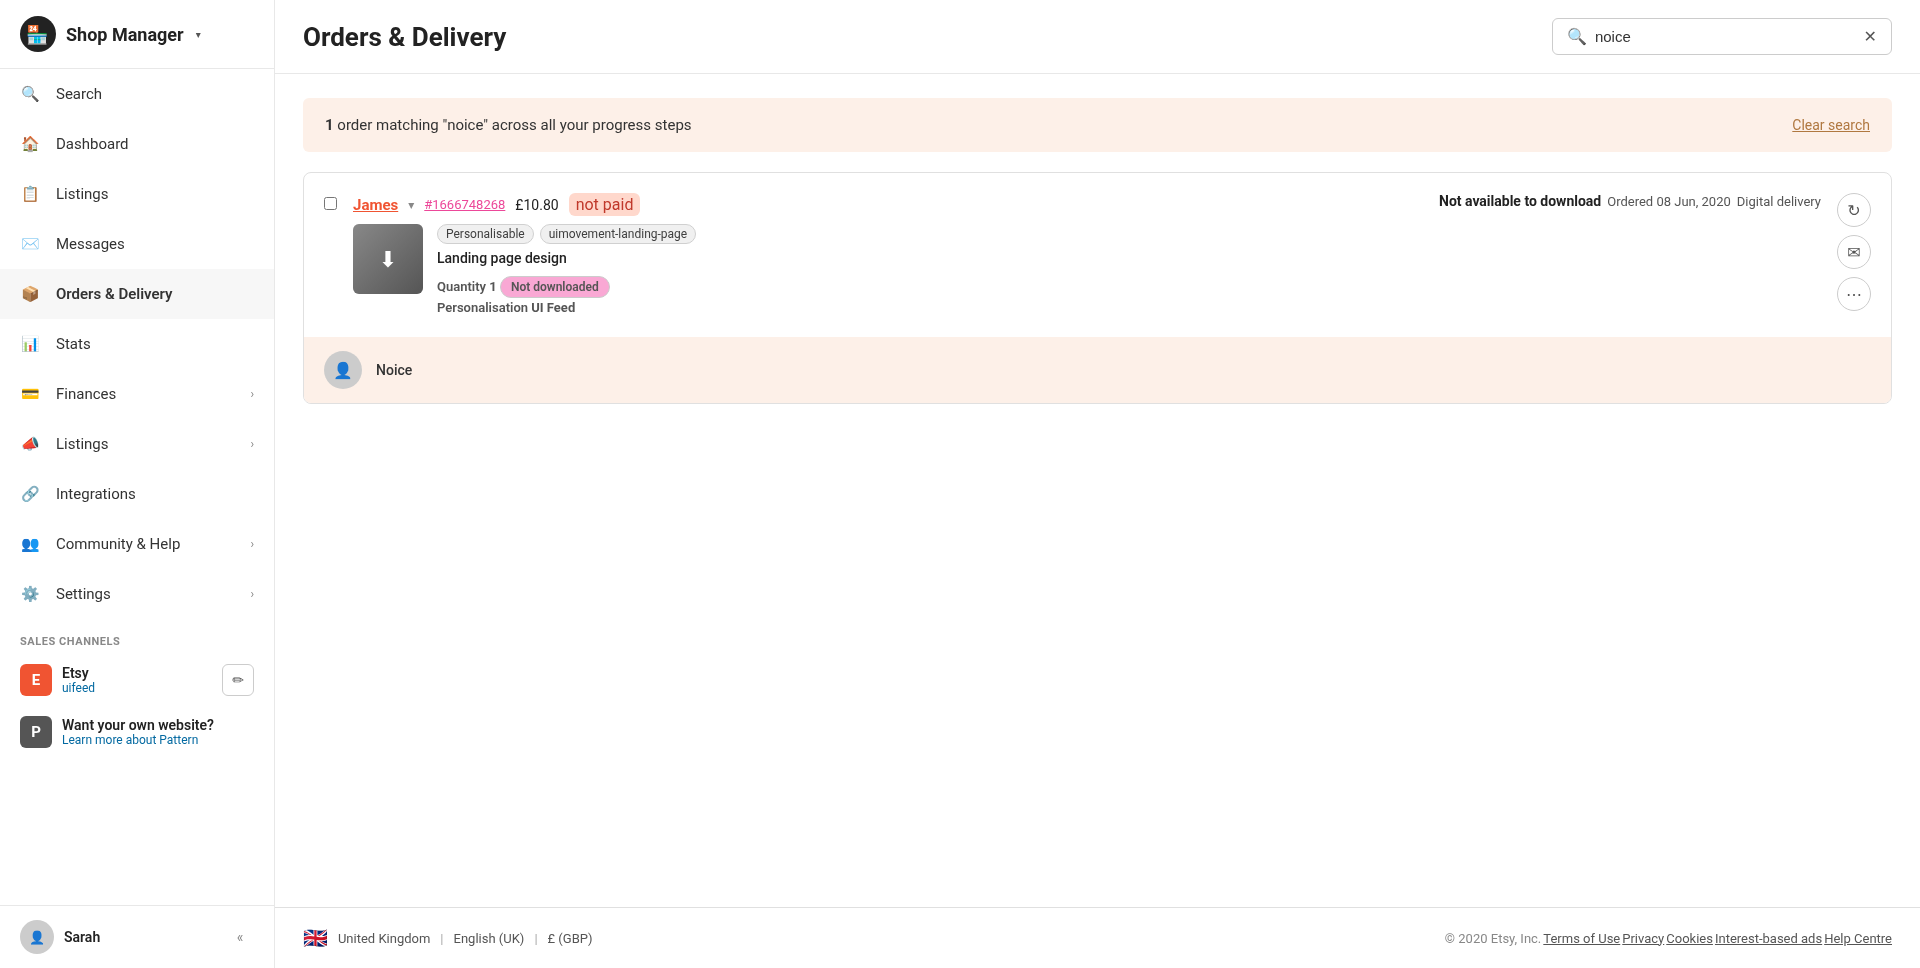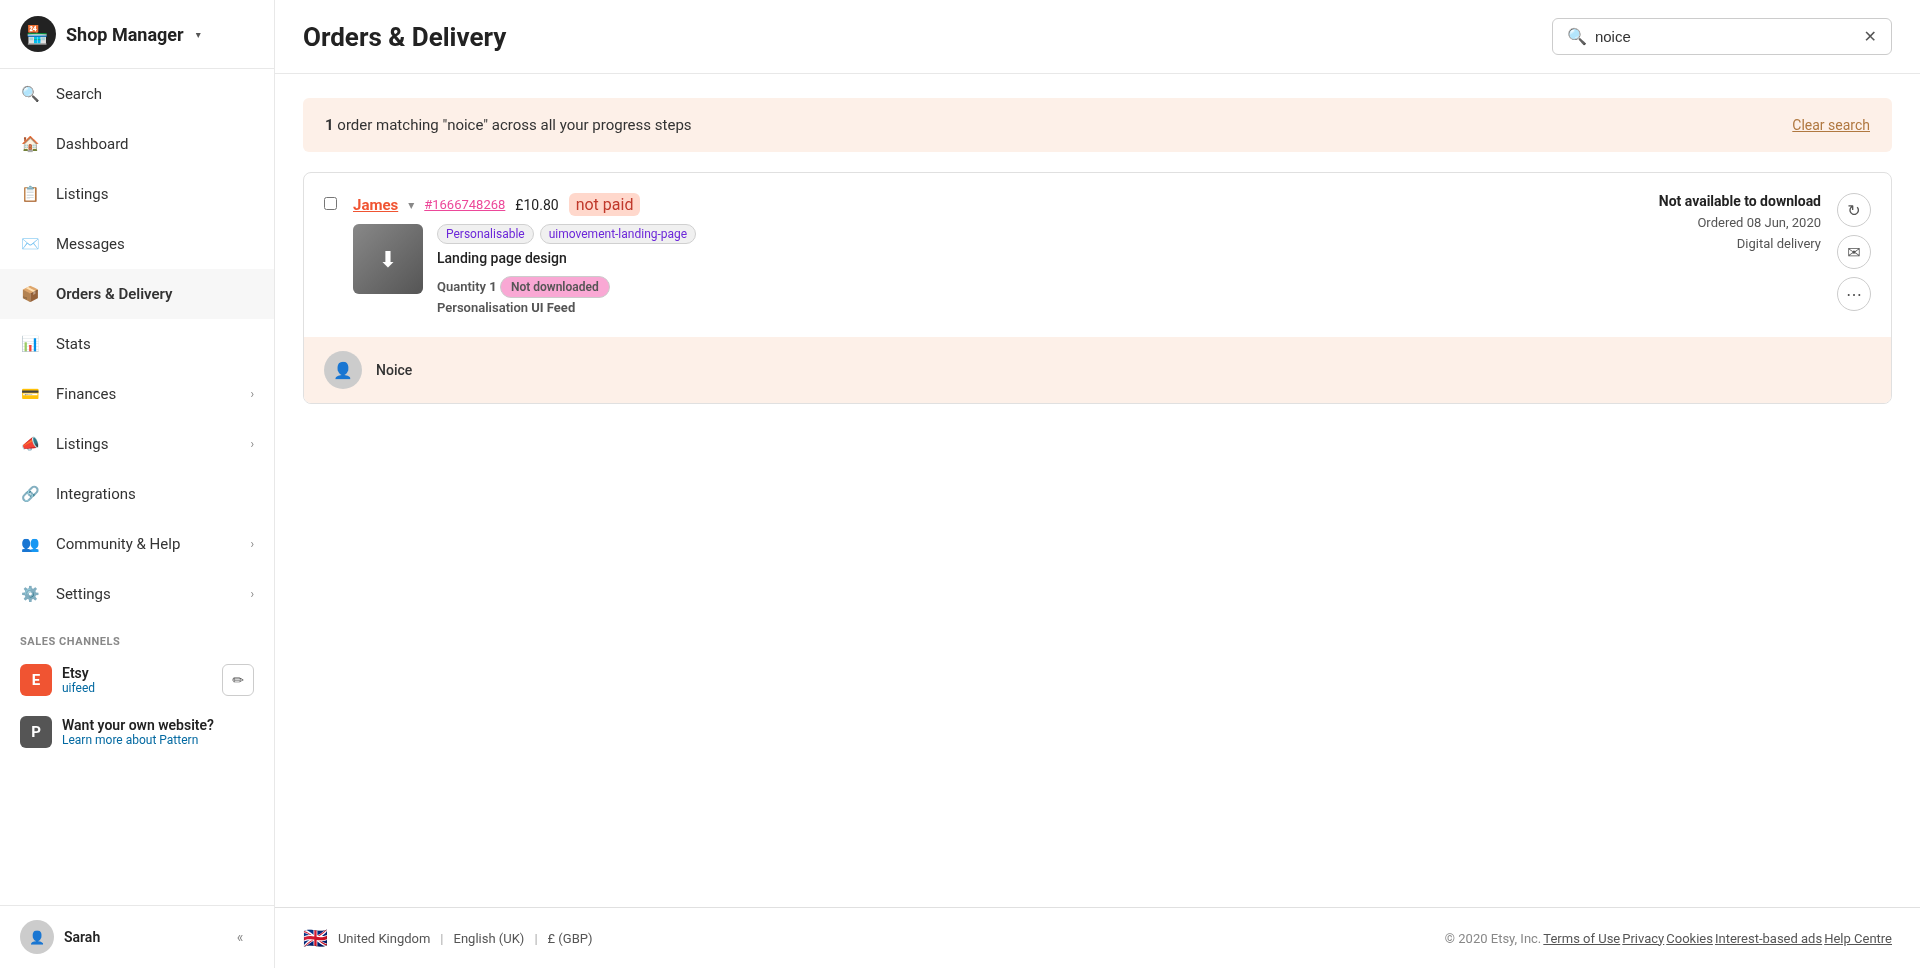--- a/index.html
+++ b/index.html
@@ -53,27 +53,27 @@
     .order-dropdown { color: #888; font-size: 12px; cursor: pointer; }
     .order-id { color: #ec4899; font-size: 13px; text-decoration: underline; cursor: pointer; }
     .order-price { font-weight: 400; font-size: 14px; }
     .order-paid-status { background: #ffd8cc; color: #c0392b; font-size: 16px; padding: 2px 7px; border-radius: 6px; text-align: right; }
     .order-product { display: flex; gap: 14px; align-items: flex-start; }
     .product-thumb { width: 70px; height: 70px; background: #e0e0e0; border-radius: 6px; display: flex; align-items: center; justify-content: center; flex-shrink: 0; overflow: hidden; }
     .product-thumb-inner { width: 100%; height: 100%; background: linear-gradient(135deg, #888 0%, #555 100%); display: flex; align-items: center; justify-content: center; position: relative; }
     .product-thumb-icon { color: #fff; font-size: 22px; }
     .product-details { }
     .product-tags { display: flex; gap: 6px; margin-bottom: 6px; flex-wrap: wrap; }
-    .product-tag { background: #f0f0f0; border: 1px solid #d0d0d0; padding: 2px 8px; border-radius: 12px; font-size: 12px; color: #6d28d9; }
+    .product-tag { background: #f0f0f0; border: 1px solid #d0d0d0; padding: 2px 8px; border-radius: 12px; font-size: 12px; color: #404040; }
     .product-name { font-size: 14px; font-weight: 500; margin-bottom: 6px; }
     .product-meta { font-size: 13px; color: #555; margin-bottom: 2px; }
     .product-meta span { font-weight: 600; }
     .not-downloaded-badge { background: #f9a8d4; border: 1px solid #ccc; padding: 3px 10px; border-radius: 12px; font-size: 12px; color: #555; display: inline-block; margin-top: 4px; }
 
-    .order-right { display: flex; flex-direction: column; align-items: flex-end; gap: 6px; min-width: 220px; padding-top: 0; }
+    .order-right { display: flex; flex-direction: row; align-items: flex-end; gap: 6px; min-width: 220px; padding-top: 0; }
     .order-status-text { font-weight: 700; font-size: 14px; text-align: right; }
     .order-date { font-size: 13px; color: #555; text-align: right; }
     .order-delivery { font-size: 13px; color: #555; text-align: right; }
     .order-actions { display: flex; flex-direction: column; gap: 8px; align-items: center; min-width: 32px; }
     .action-icon { width: 34px; height: 34px; border-radius: 50%; border: 1px solid #ccc; display: flex; align-items: center; justify-content: center; cursor: pointer; color: #555; font-size: 16px; }
 
     .buyer-note { background: #fdf0e8; padding: 14px 20px; display: flex; align-items: center; gap: 14px; }
     .buyer-avatar { width: 38px; height: 38px; border-radius: 50%; background: #ccc; display: flex; align-items: center; justify-content: center; color: #777; font-size: 16px; flex-shrink: 0; }
     .buyer-name { font-size: 14px; color: #333; font-weight: 500; }
 

